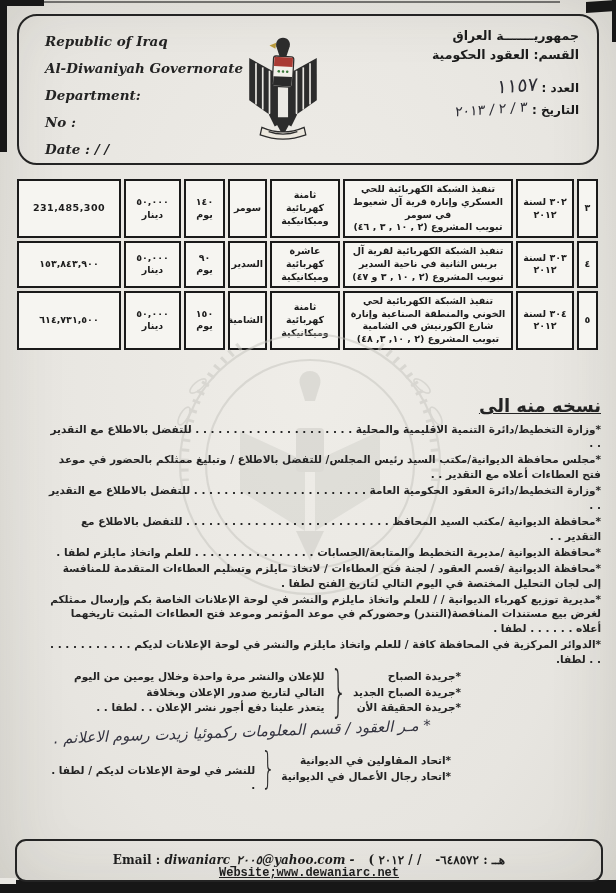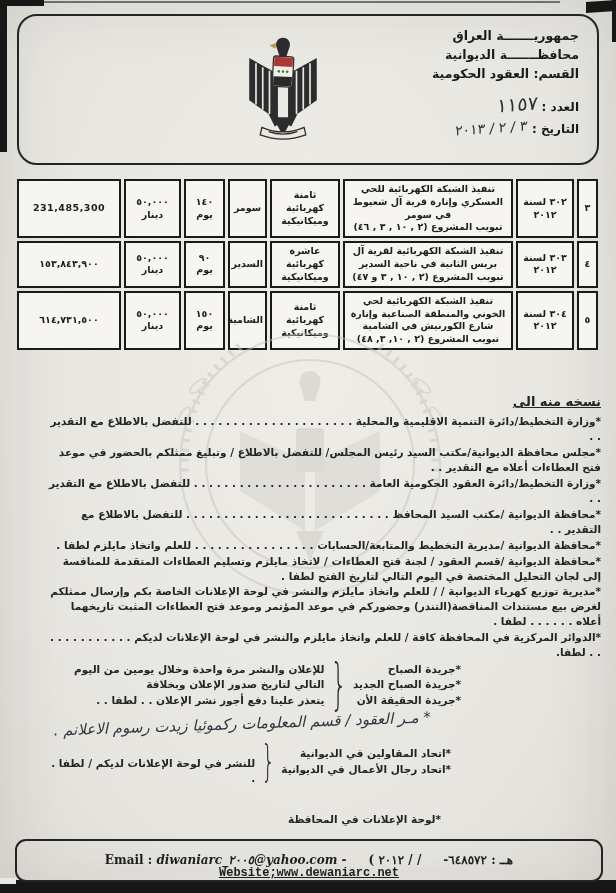--- a/index.html
+++ b/index.html
@@ -42,58 +42,65 @@
   td.rownum{background:#969696;color:#222;font-size:10px;}
   td.desc{font-size:9.3px;}
   td.amount{font-size:11px;letter-spacing:.5px;}
 
   
   .watermark{position:absolute;left:120px;top:316px;opacity:.5;pointer-events:none;z-index:0;}
 
   
   .body-text{position:absolute;left:48px;top:393px;width:553px;direction:rtl;text-align:right;
              font-size:10.5px;font-weight:bold;line-height:1.42;color:#242424;z-index:2;}
-  .dist-heading{font-size:13px;text-decoration:underline;margin-bottom:3px;}
+  .dist-heading{font-size:18px;text-decoration:underline;margin-bottom:3px;}
   .dist-line{margin:0 0 1px 0;}
   .group{display:flex;align-items:center;margin-top:2px;}
   .np-names{margin-right:140px;}
   .np-name{line-height:15.5px;white-space:nowrap;}
   .brace{font-weight:200;color:#2a2a2a;margin:0 6px;}
   .brace.big{font-size:26px;transform:scaleY(2.1);}
   .brace.small{font-size:22px;transform:scaleY(1.9);}
   .np-note{width:352px;text-align:right;line-height:15.5px;}
   .hw-line{margin:6px 170px 2px 0;font-size:15px;font-weight:400;color:#33333f;
            letter-spacing:1.5px;transform:rotate(-2deg);font-style:italic;}
   .un-names{margin-right:150px;}
   .un-note{align-self:flex-start;margin-top:18px;text-align:right;}
   .board-line{margin:26px 160px 0 0;}
 
   
   .footer-box{position:absolute;left:15px;top:839px;width:584px;height:39px;
               border:2.5px solid #242424;border-radius:11px;display:flex;flex-direction:column;
               align-items:center;justify-content:center;font-family:"DejaVu Serif",serif;
               font-weight:bold;font-size:12px;color:#1d1d1d;}
-  .footer-line1{display:flex;align-items:flex-end;gap:22px;direction:ltr;margin-top:12px;}
+  .footer-line1{display:flex;align-items:flex-end;gap:14px;direction:ltr;margin-top:12px;}
   .footer-line1 .ital{font-style:italic;}
   .footer-site{text-decoration:underline;margin-top:-1px;font-family:Liberation Mono, monospace;}
 </style>
 </head>
 <body>
 
 <div id="page">
 
   <div class="edge edge-left"></div>
   <div class="edge edge-topleft"></div>
   <div class="edge edge-topline"></div>
   <div class="edge edge-topright"></div>
   <div class="edge edge-right"></div>
   <div class="edge edge-bottom"></div>
   <div class="edge-bottom-notch"></div>
 
   <div class="letterhead">
+    <div class="eng">
+      <div>Republic of Iraq</div>
+      <div>Al-Diwaniyah Governorate</div>
+      <div>Department:</div>
+      <div>No :</div>
+      <div>Date :      /      /</div>
+    </div>
 
     <div class="emblem">
       <svg width="76" height="118" viewBox="0 0 90 130">
         <g fill="#2c2c2c">
           <path d="M5 26 L39 45 L39 100 L5 76 Z"></path>
           <path d="M85 26 L51 45 L51 100 L85 76 Z"></path>
         </g>
         <g stroke="#e9e7e2" stroke-width="2">
           <path d="M13 32 L13 81"></path>
             <path d="M21 37 L21 87"></path>
@@ -114,21 +121,20 @@
         </g>
         <path d="M33 96 L45 118 L57 96 Z" fill="#2c2c2c"></path>
         <path d="M30 92 L37 106 M60 92 L53 106" stroke="#2c2c2c" stroke-width="4"></path>
         <path d="M20 108 q25 11 50 0 l2 9 q-27 10 -54 0 z" fill="#ece8de" stroke="#2c2c2c" stroke-width="1.5"></path>
         <path d="M28 113 q17 6 34 0" stroke="#2c2c2c" stroke-width="1.6" fill="none"></path>
       </svg>
     </div>
 
     <div class="arb">
       <div>جمهوريـــــــة العراق</div>
-      <div>محافظـــــــة الديوانية</div>
       <div>القسم: العقود الحكومية</div>
       <div class="num-line">
         <span>العدد :</span>
         <span class="hand">١١٥٧</span>
       </div>
       <div class="date-line">
         <span>التاريخ :</span>
         <span class="hand">٣ / ٢ / ٢٠١٣</span>
       </div>
     </div>
@@ -248,21 +254,20 @@
 
     <div class="group">
       <div class="un-names">
           <div class="np-name">*اتحاد المقاولين في الديوانية</div>
           <div class="np-name">*اتحاد رجال الأعمال في الديوانية</div>
         </div>
       <div class="brace small">{</div>
       <div class="un-note">للنشر في لوحة الإعلانات لديكم / لطفا . .</div>
     </div>
 
-    <div class="board-line">*لوحة الإعلانات في المحافظة</div>
   </div>
 
   <div class="footer-box">
     <div class="footer-line1">
       <span>
         <span>Email :</span>
         <span class="ital">diwaniarc_٢٠٠٥@yahoo.com -</span>
       </span>
       <span dir="ltr">( ٢٠١٢ /    /</span>
       <span dir="rtl">هــ : ٦٤٨٥٧٢-</span>

